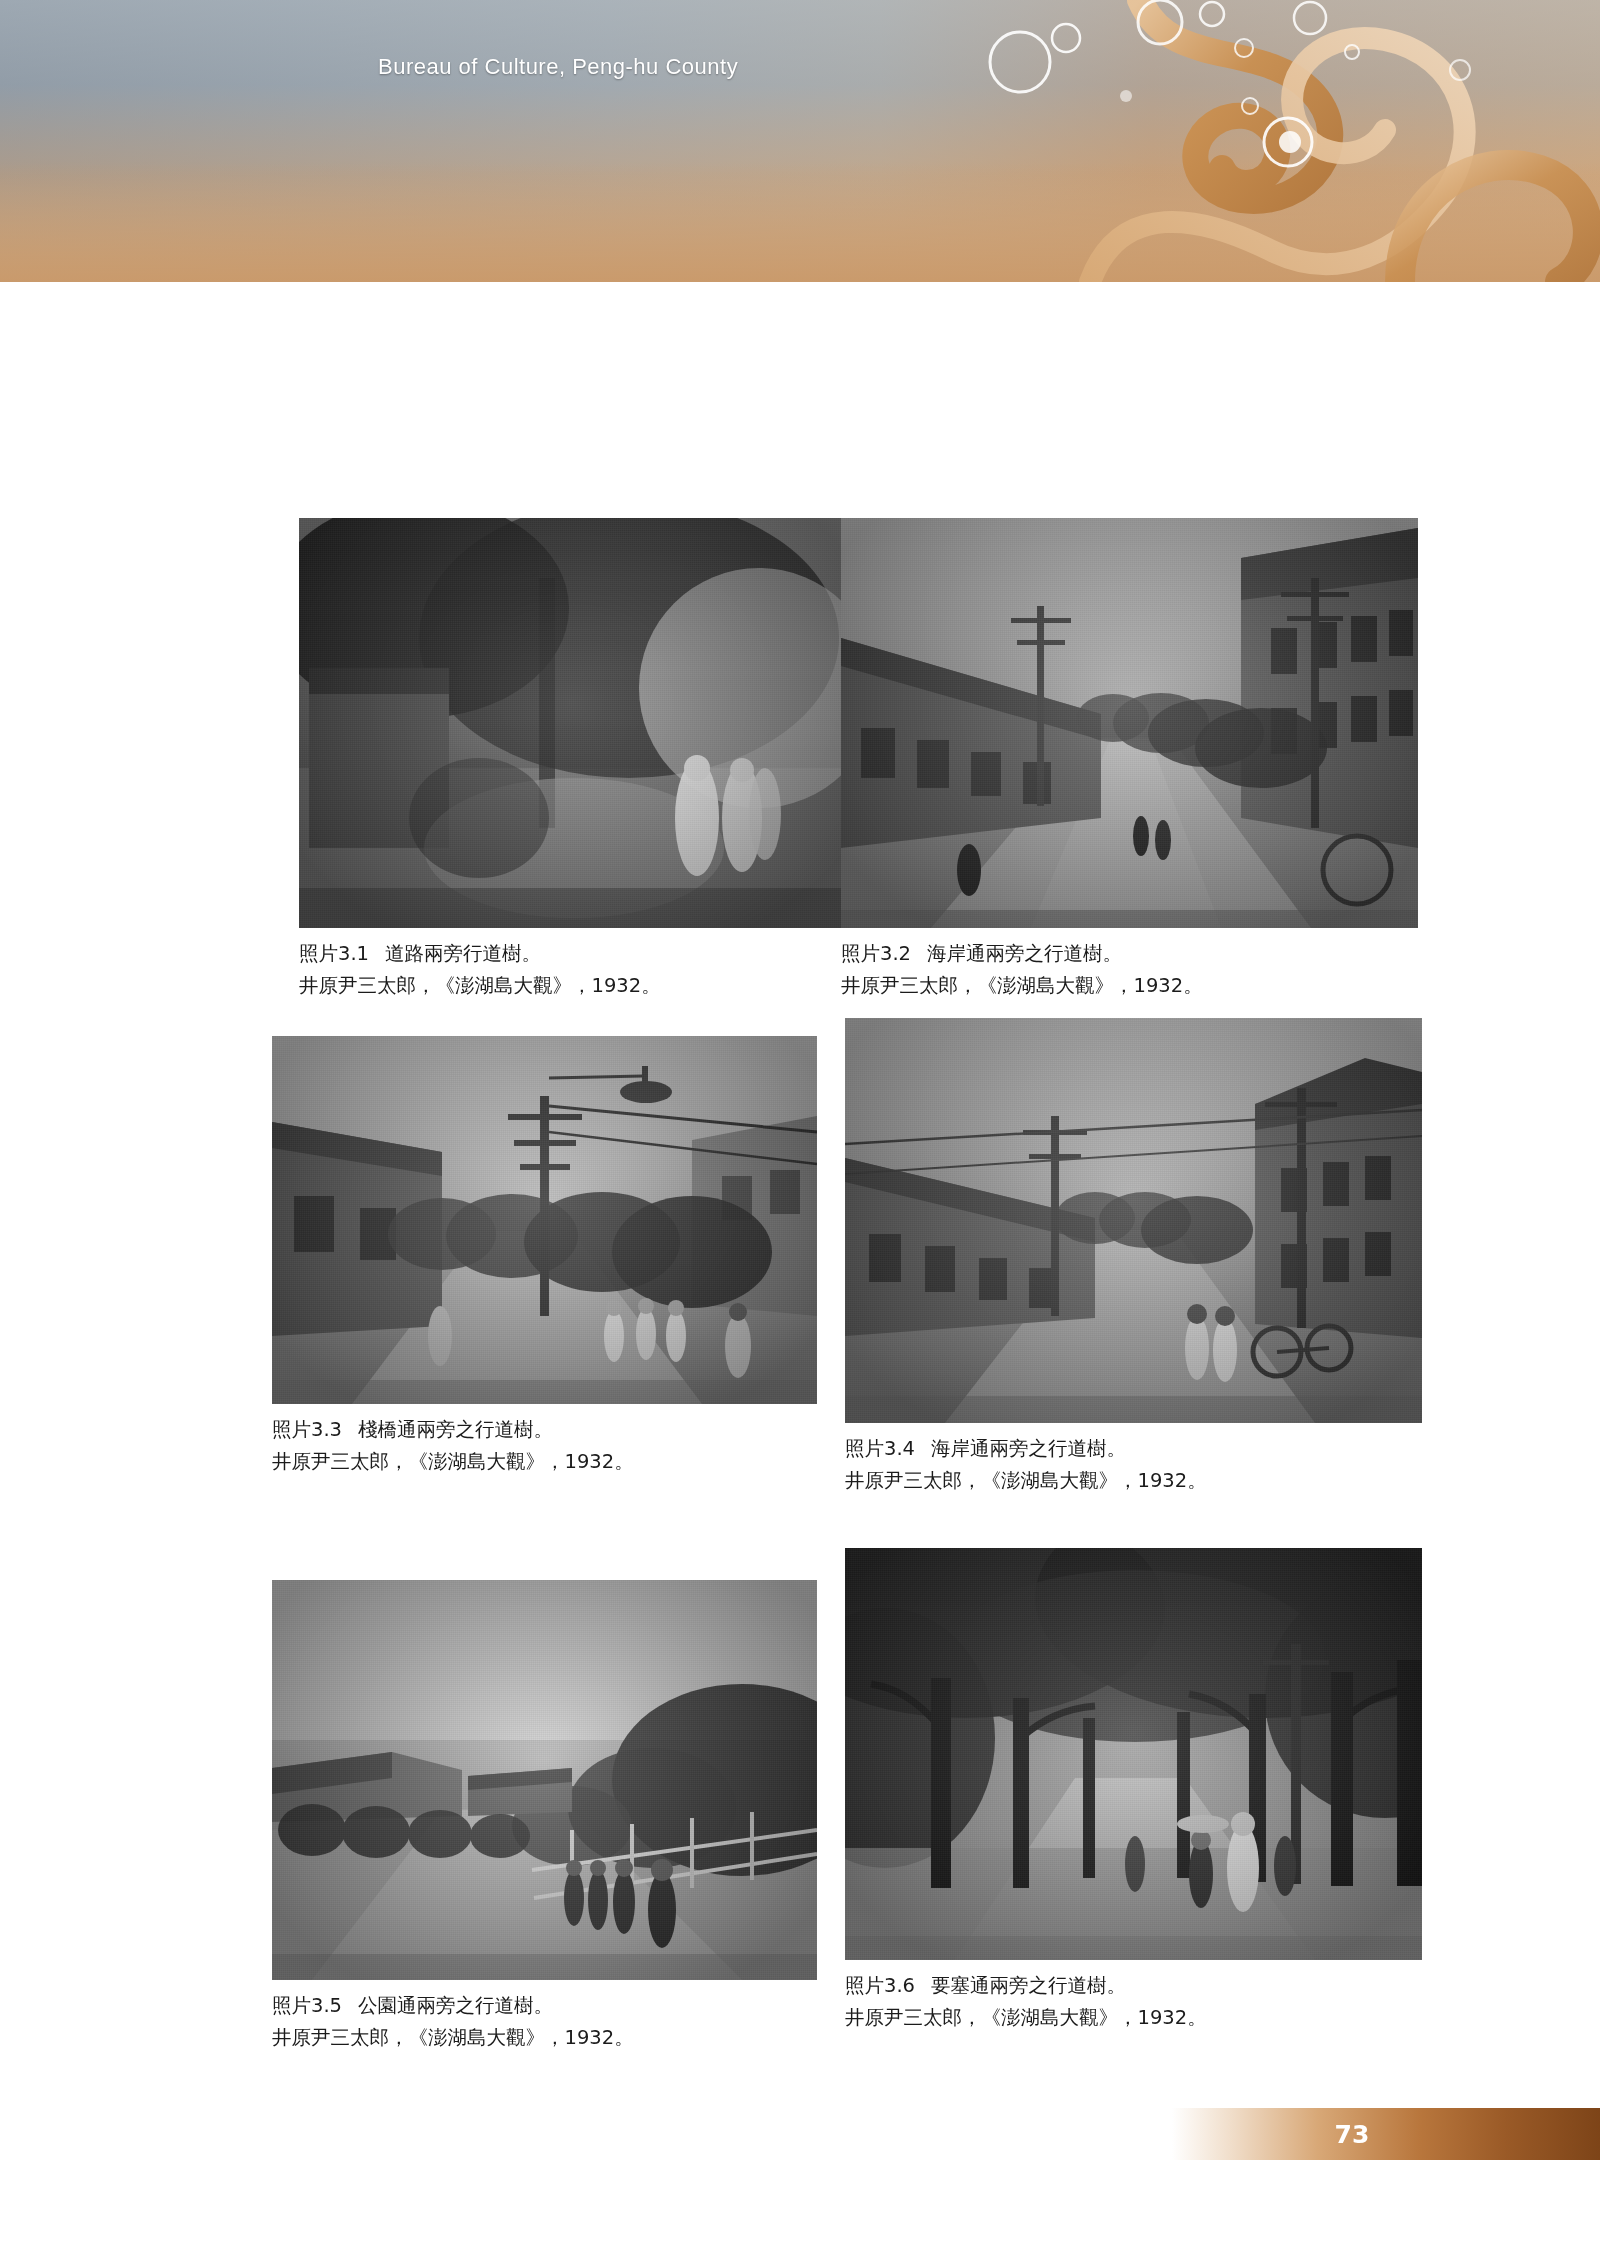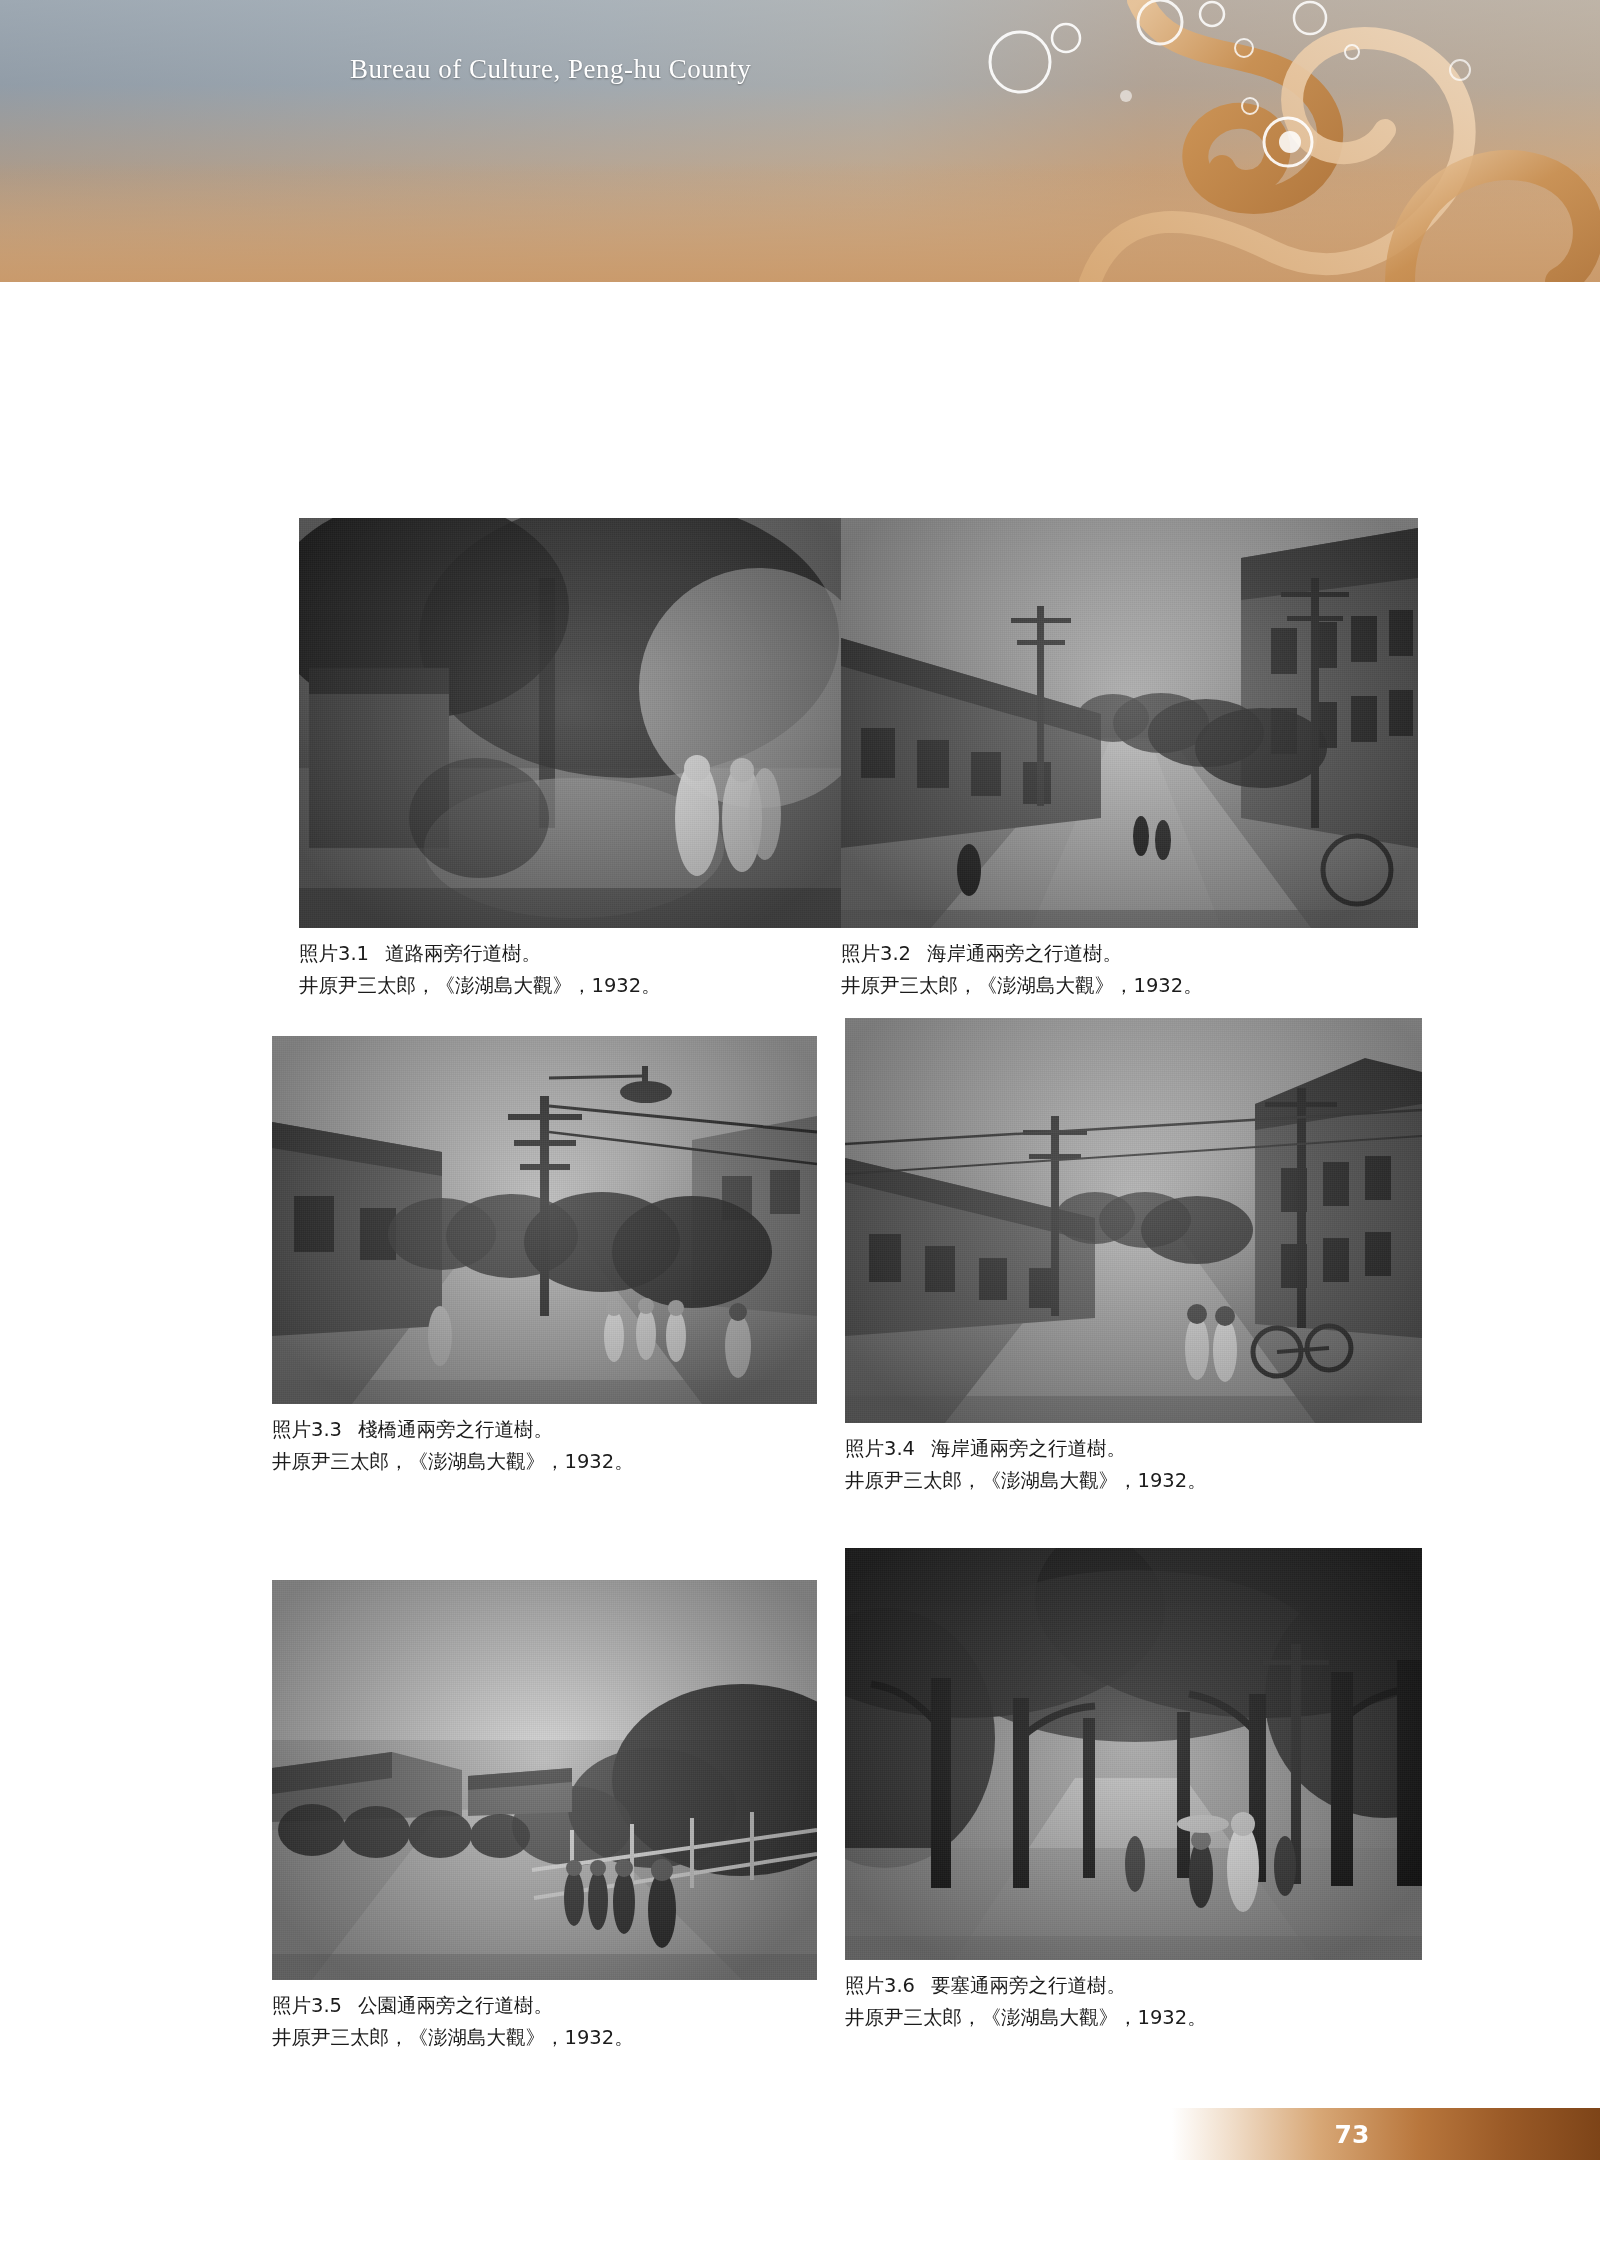--- a/index.html
+++ b/index.html
@@ -43,25 +43,25 @@
     width: 1600px; height: 120px;
     background: linear-gradient(to bottom, rgba(205,160,115,0.0), rgba(201,152,104,0.9));
   }
   .header-swirl {
     position: absolute;
     right: 0; top: 0;
     width: 760px; height: 282px;
   }
   .header-title {
     position: absolute;
-    left: 350px;
+    left: 378px;
     top: 54px;
     color: #ffffff;
-    font-family: Liberation Serif, serif;
-    font-size: 27px;
+    font-family: Liberation Sans, sans-serif;
+    font-size: 22px;
     letter-spacing: 0.5px;
     text-shadow: 0 1px 2px rgba(0,0,0,0.35);
     white-space: nowrap;
   }
 
   
   .content {
     position: absolute;
     left: 0;
     top: 282px;

